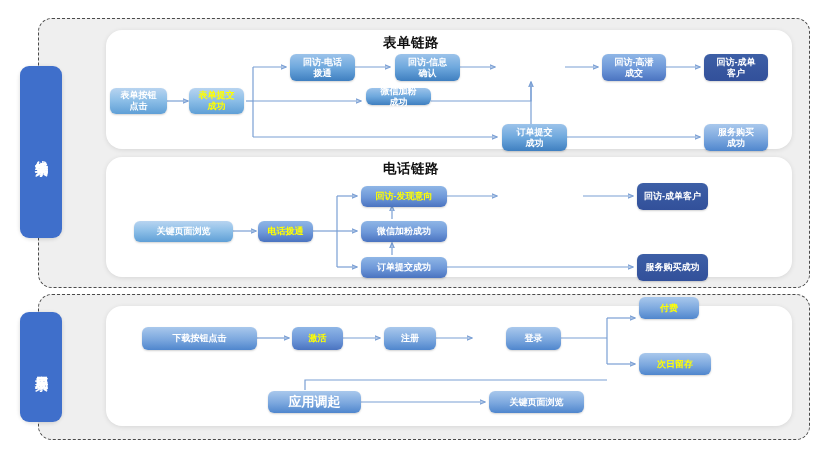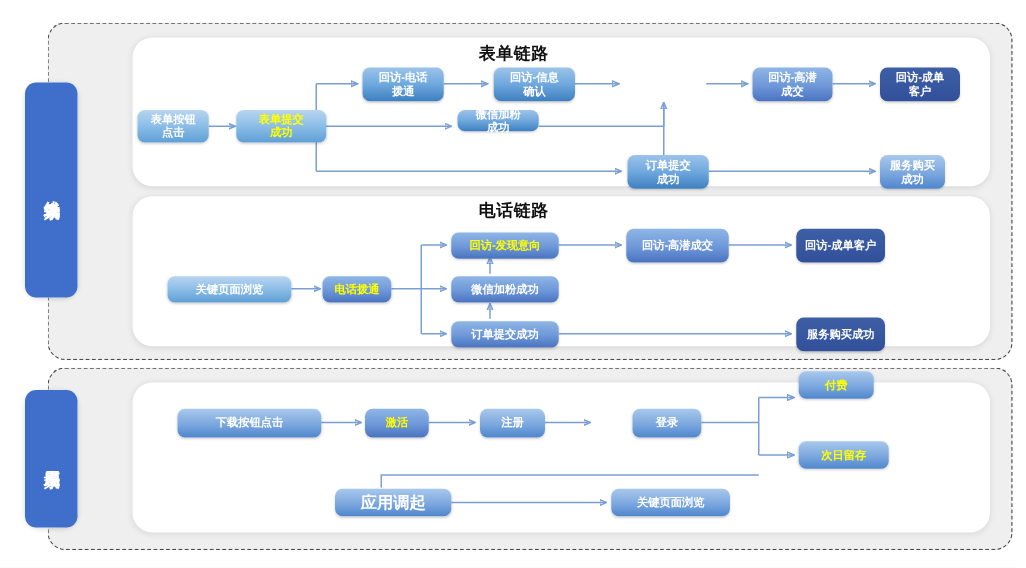--- a/index.html
+++ b/index.html
@@ -128,63 +128,60 @@
     <line x1="607" y1="364" x2="635" y2="364" marker-end="url(#ah)"></line>
 
     <path d="M305,390 L305,380 L607,380"></path>
 
     <line x1="361" y1="402" x2="485" y2="402" marker-end="url(#ah)"></line>
   </svg>
 
   <div class="node n-light" style="left:110px;top:88px;width:57px;height:26px;font-size:9px;">
     <span>表单按钮<br>点击</span>
   </div>
-  <div class="node n-light hl" style="left:189px;top:88px;width:72px;height:26px;font-size:9px;">
+  <div class="node n-light hl" style="left:189px;top:88px;width:55px;height:26px;font-size:9px;">
     <span>表单提交<br>成功</span>
   </div>
   <div class="node n-mid" style="left:290px;top:54px;width:65px;height:27px;font-size:9px;">
     <span>回访-电话<br>拨通</span>
   </div>
   <div class="node n-mid" style="left:395px;top:54px;width:65px;height:27px;font-size:9px;">
     <span>回访-信息<br>确认</span>
   </div>
   <div class="node n-blue" style="left:602px;top:54px;width:64px;height:27px;font-size:9px;">
     <span>回访-高潜<br>成交</span>
   </div>
   <div class="node n-dark" style="left:704px;top:54px;width:64px;height:27px;font-size:9px;">
     <span>回访-成单<br>客户</span>
   </div>
   <div class="node n-mid" style="left:366px;top:88px;width:65px;height:17px;font-size:9px;">
     <span>微信加粉<br>成功</span>
   </div>
   <div class="node n-mid" style="left:502px;top:124px;width:65px;height:27px;font-size:9px;">
     <span>订单提交<br>成功</span>
   </div>
-  <div class="node n-steel" style="left:704px;top:124px;width:52px;height:27px;font-size:9px;">
+  <div class="node n-steel" style="left:704px;top:124px;width:64px;height:27px;font-size:9px;">
     <span>服务购买<br>成功</span>
   </div>
 
   <div class="node n-light" style="left:134px;top:221px;width:99px;height:21px;font-size:9px;">
     <span>关键页面浏览</span>
   </div>
   <div class="node n-blue hl" style="left:258px;top:221px;width:55px;height:21px;font-size:9px;">
     <span>电话拨通</span>
   </div>
   <div class="node n-blue hl" style="left:361px;top:186px;width:86px;height:21px;font-size:9px;">
     <span>回访-发现意向</span>
   </div>
   <div class="node n-blue" style="left:361px;top:221px;width:86px;height:21px;font-size:9px;">
     <span>微信加粉成功</span>
   </div>
   <div class="node n-blue" style="left:361px;top:257px;width:86px;height:21px;font-size:9px;">
     <span>订单提交成功</span>
   </div>
-  <div class="node n-blue" style="left:501px;top:183px;width:82px;height:27px;font-size:9px;">
-    <span>回访-高潜成交</span>
-  </div>
   <div class="node n-dark" style="left:637px;top:183px;width:71px;height:27px;font-size:9px;">
     <span>回访-成单客户</span>
   </div>
   <div class="node n-dark" style="left:637px;top:254px;width:71px;height:27px;font-size:9px;">
     <span>服务购买成功</span>
   </div>
 
   <div class="node n-steel" style="left:142px;top:327px;width:115px;height:23px;font-size:9px;">
     <span>下载按钮点击</span>
   </div>

